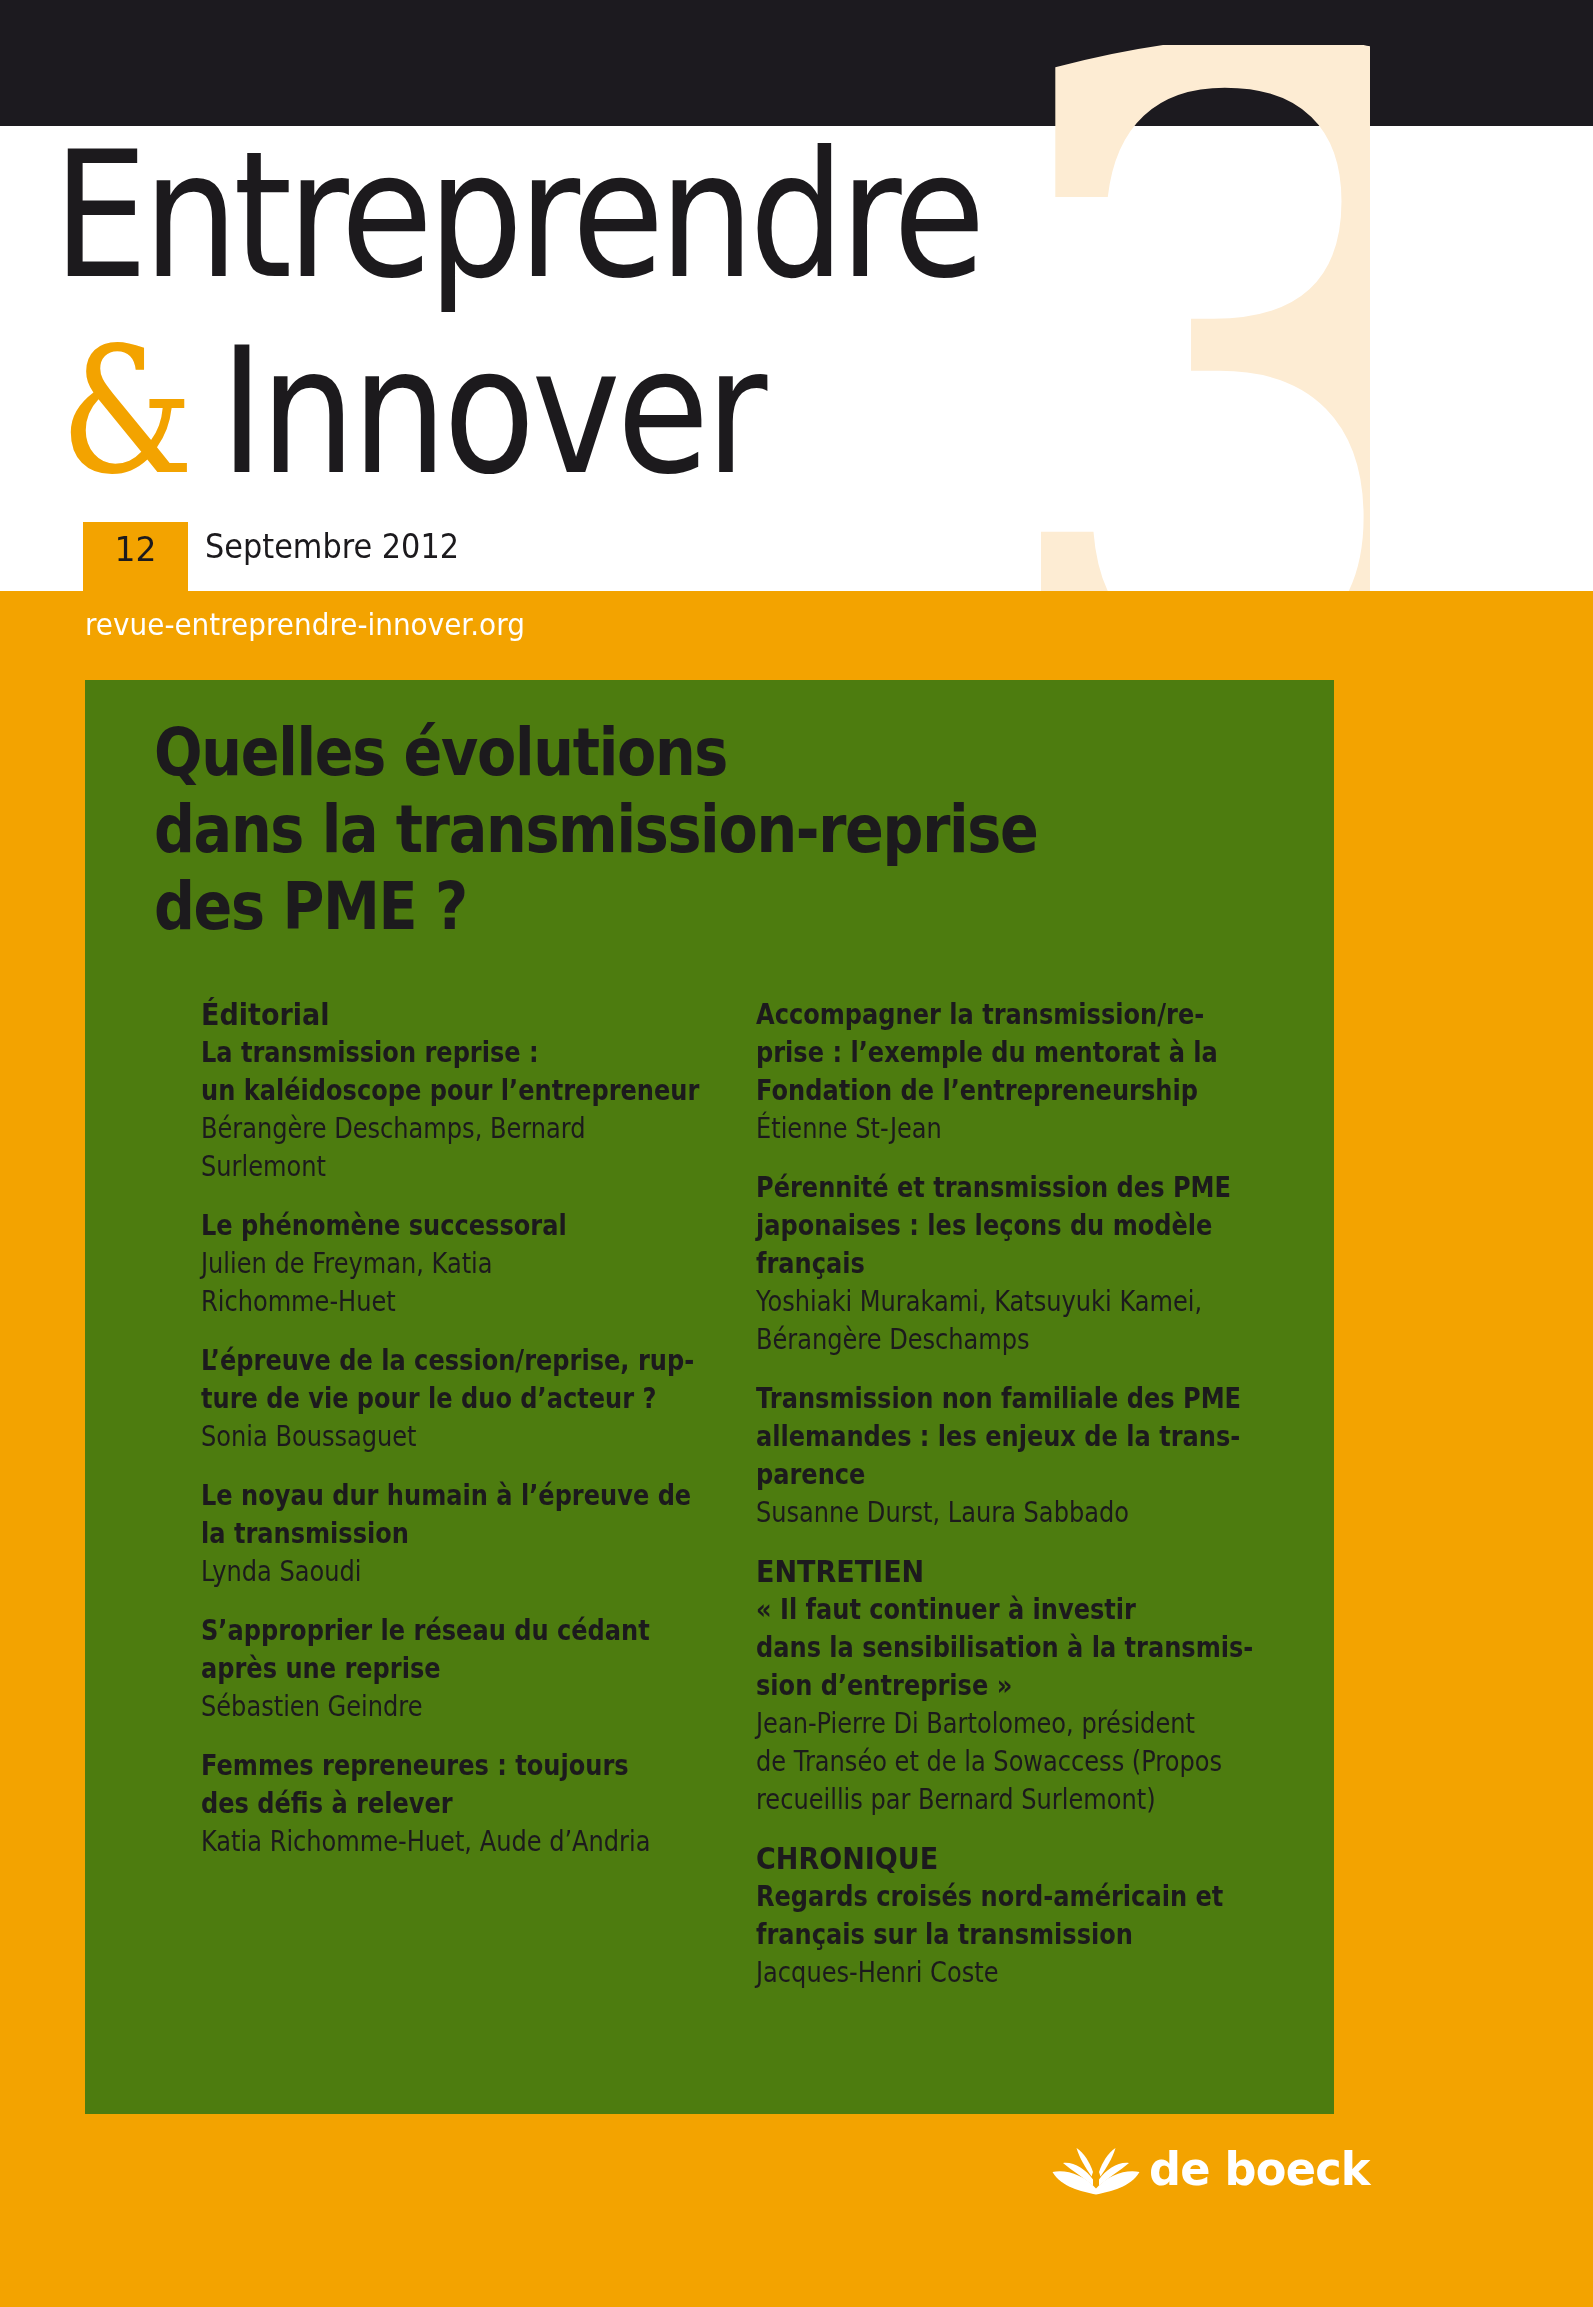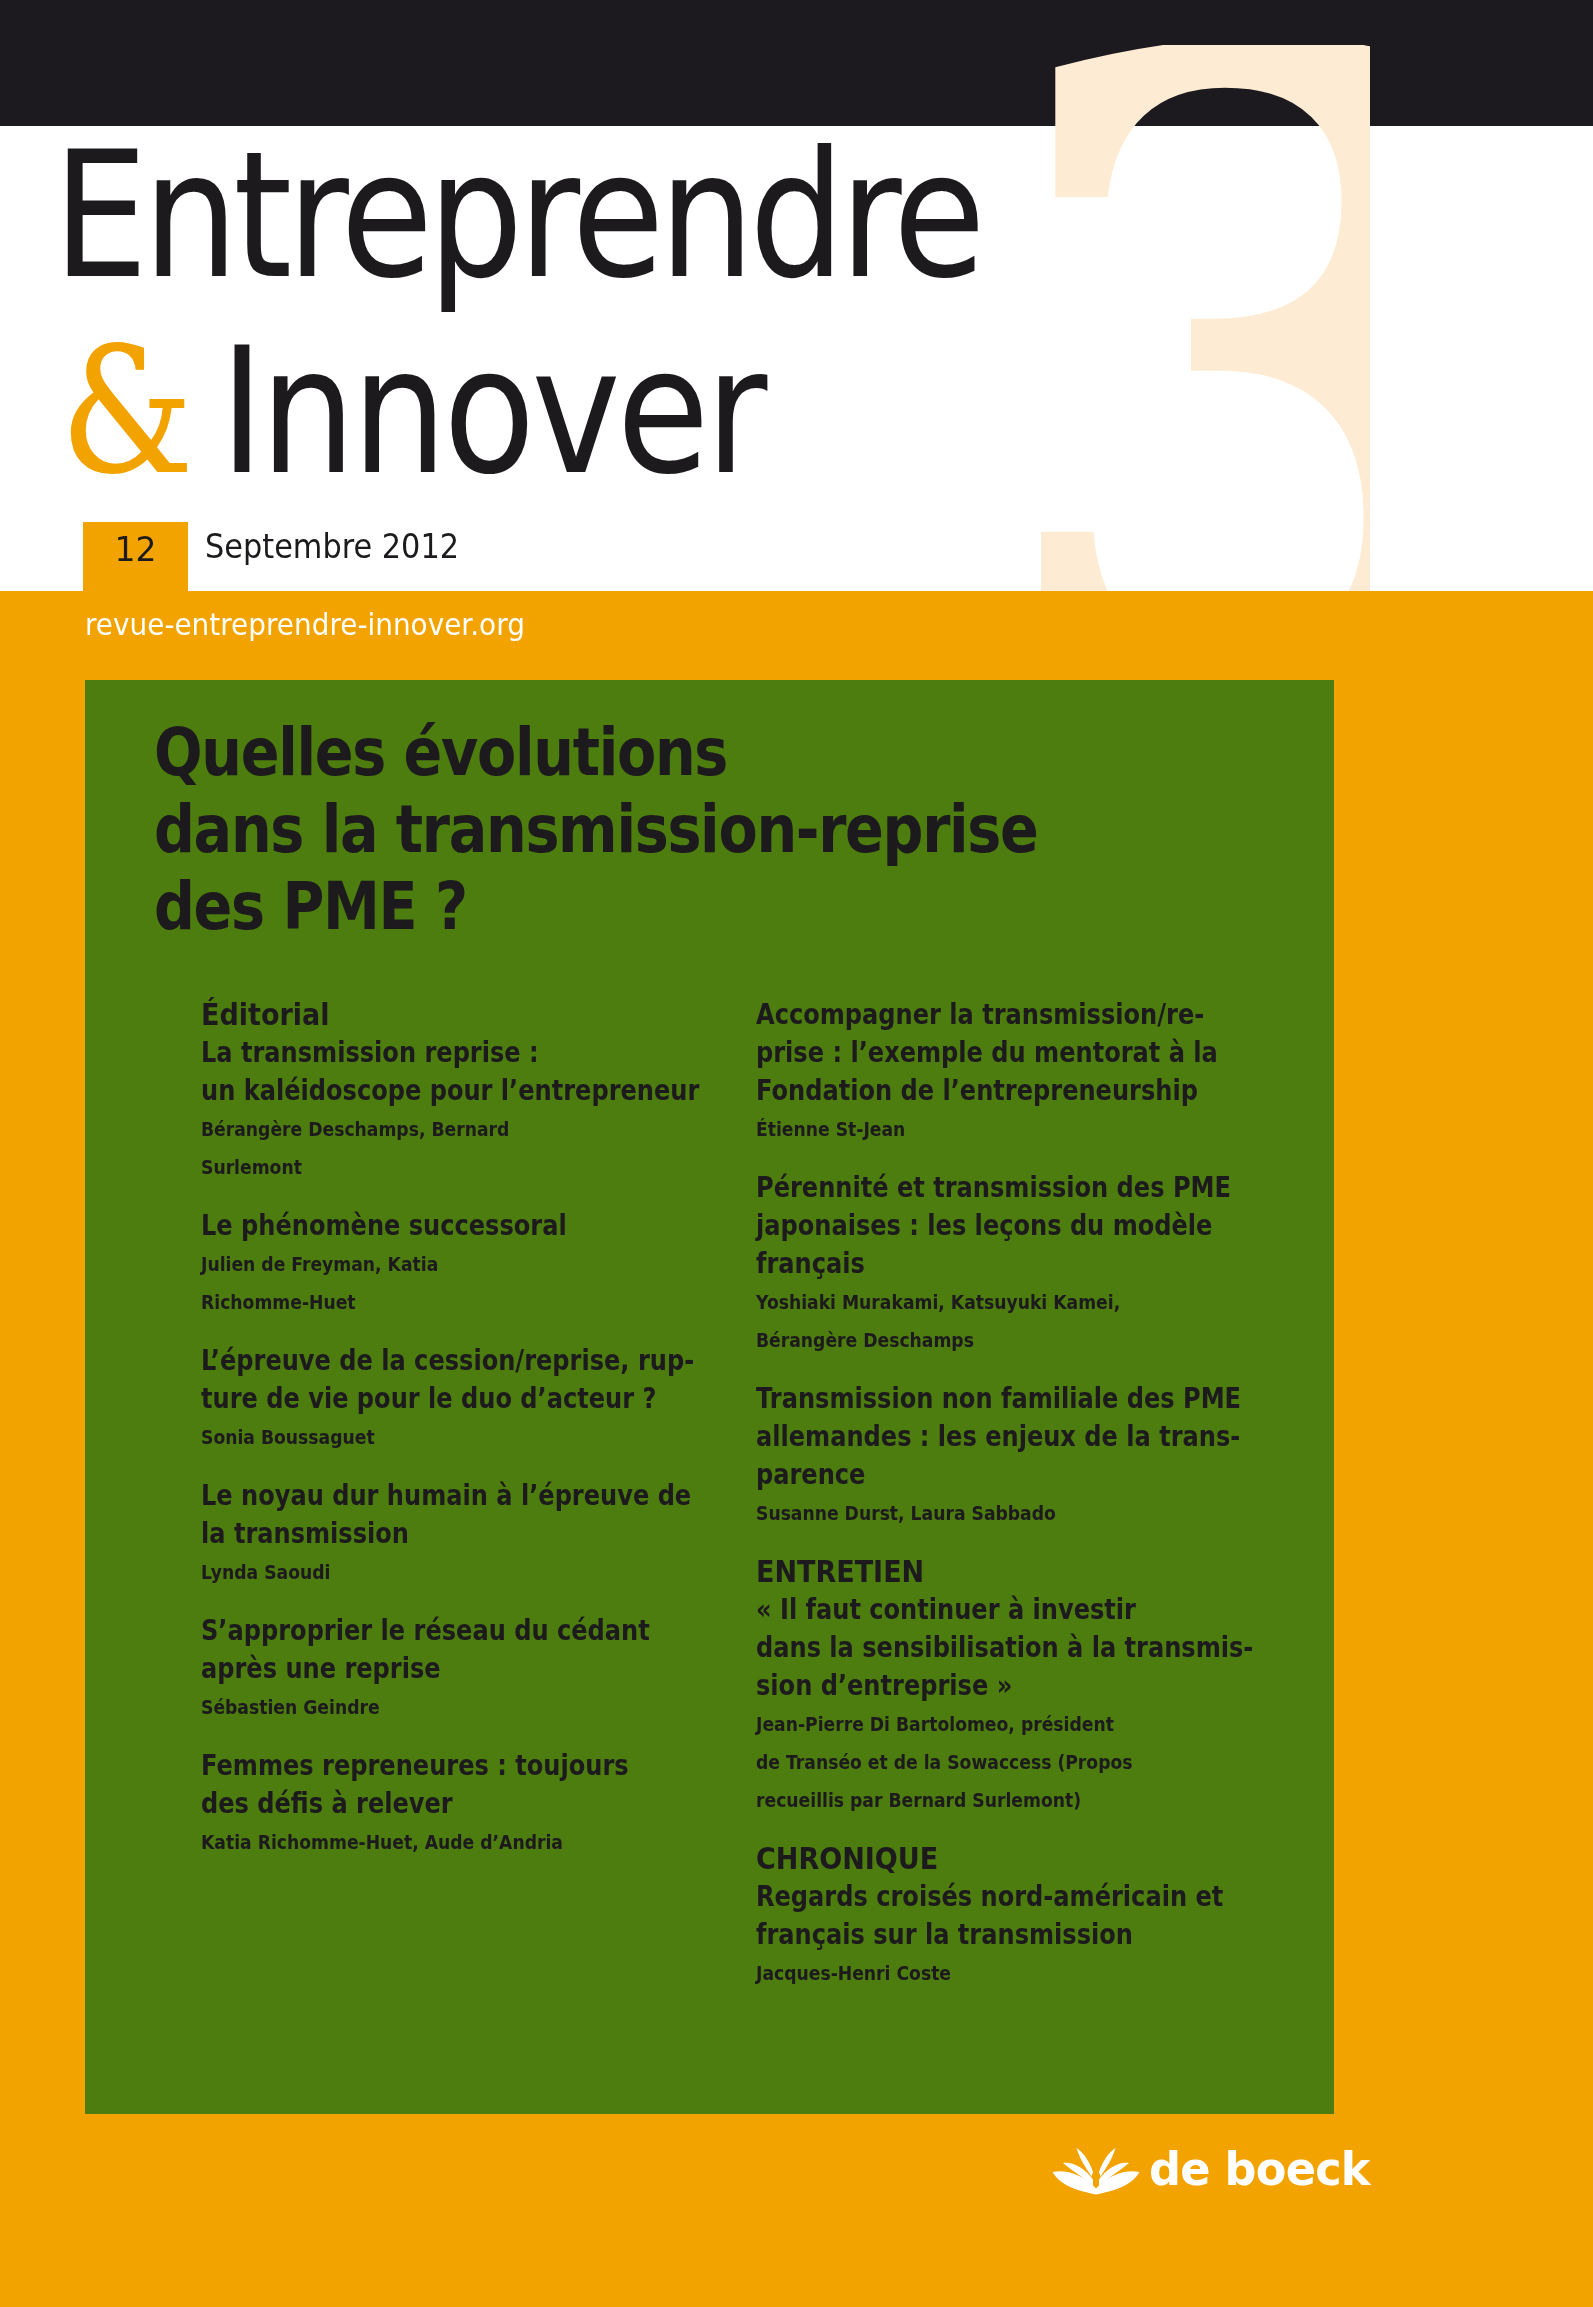--- a/index.html
+++ b/index.html
@@ -64,22 +64,22 @@
     color: #1c1a1d; transform: scaleX(0.9); transform-origin: left top; white-space: nowrap;
   }
   .article-title div, .article-authors div {
     white-space: nowrap; transform: scaleX(0.86); transform-origin: left top;
   }
   .article-title {
     font-family: "DejaVu Sans", "Liberation Sans", sans-serif; font-weight: bold;
     font-size: 28px; line-height: 38px; color: #1c1a1d;
   }
   .article-authors {
-    font-family: "DejaVu Sans", "Liberation Sans", sans-serif; font-weight: bold;
-    font-size: 20px; line-height: 38px; color: #1c1a1d;
+    font-family: "DejaVu Sans", "Liberation Sans", sans-serif; font-weight: normal;
+    font-size: 28px; line-height: 38px; color: #1c1a1d;
   }
   .publisher {
     position: absolute; left: 1051px; top: 2141px; z-index: 3; display: flex; align-items: center; gap: 8px;
   }
   .publisher-name {
     font-family: "DejaVu Sans", "Liberation Sans", sans-serif; font-weight: bold; font-size: 47px; color: #ffffff;
     letter-spacing: -0.8px; transform: scaleX(0.95); transform-origin: left center;
   }
 </style>
 </head>

